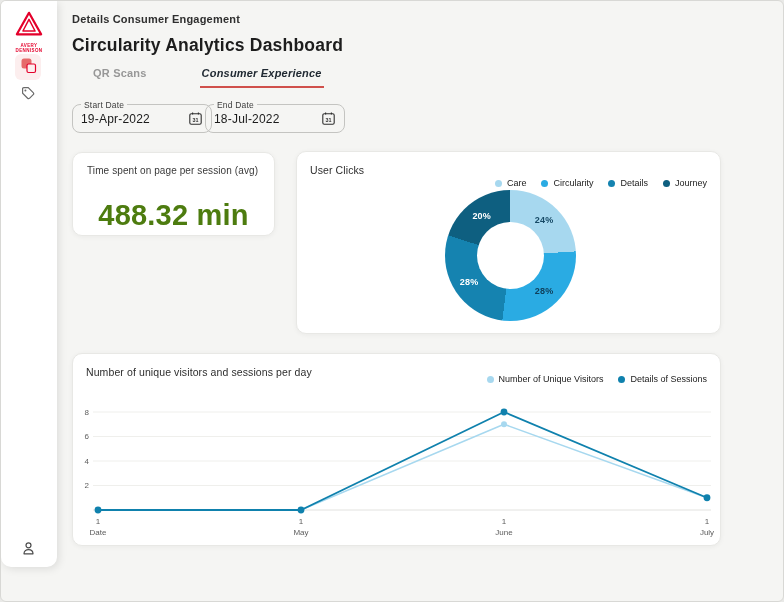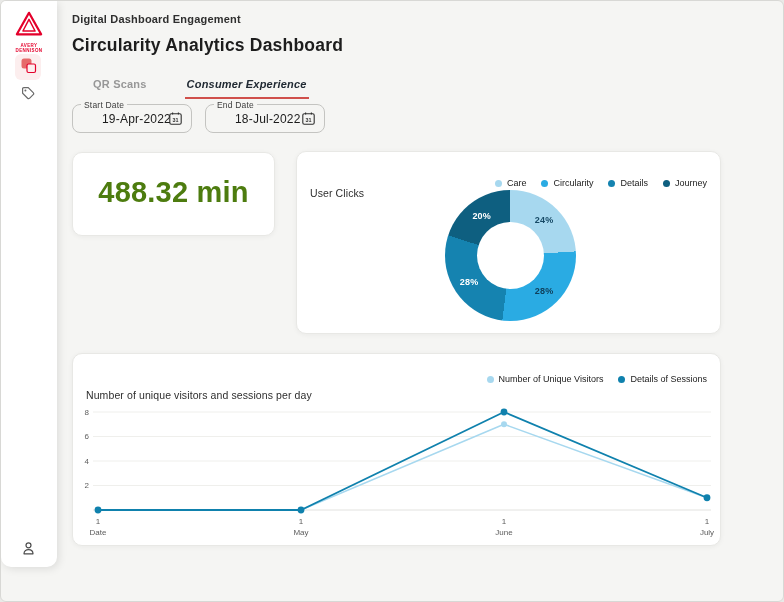--- a/index.html
+++ b/index.html
@@ -29,45 +29,45 @@
     position: absolute; left: 14px; top: 536px; width: 26px; height: 26px;
     display: flex; align-items: center; justify-content: center;
     background: transparent; border: none; cursor: pointer;
   }
 
   
   .breadcrumb { position: absolute; left: 71px; top: 12px; font-size: 11px; font-weight: 600; color: #2f2f2f; letter-spacing: .2px; }
   .page-title { position: absolute; left: 71px; top: 34px; font-size: 17.5px; font-weight: 700; color: #1d1d1d; letter-spacing: .2px; }
 
   
-  .tabs { position: absolute; left: 90px; top: 75px; display: flex; gap: 36px; align-items: flex-end; }
+  .tabs { position: absolute; left: 90px; top: 64px; display: flex; gap: 51px; align-items: flex-end; }
   .tab { font-size: 11px; font-weight: 700; color: #979797; padding: 2px 2px 7px 2px; border-bottom: 2.5px solid transparent; cursor: pointer; letter-spacing: .2px; }
   .tab.active { color: #212a33; border-bottom-color: #d0504b; font-style: italic; }
 
   
   .datebox {
-    position: absolute; top: 103px; width: 120px; height: 29px;
+    position: absolute; top: 103px; width: 140px; height: 29px;
     border: 1.5px solid #c4c4c1; border-radius: 8px; background: transparent;
   }
   .datebox .flabel {
     position: absolute; top: -5px; left: 8px; padding: 0 3px;
     font-size: 8.5px; color: #3c3c3c; background: #f5f5f3; letter-spacing: .2px;
   }
-  .datebox .dval { position: absolute; left: 29px; top: 7px; font-size: 12px; color: #1b1b1b; letter-spacing: .2px; }
+  .datebox .dval { position: absolute; left: 8px; top: 7px; font-size: 12px; color: #1b1b1b; letter-spacing: .2px; }
   .datebox .cal { position: absolute; right: 8px; top: 6px; cursor: pointer; }
 
   
   .card {
     position: absolute; background: #ffffff;
     border: 1px solid #e8e8e5; border-radius: 10px;
     box-shadow: 0 1px 5px rgba(40,40,40,0.05);
   }
   .card-label { padding: 12px 14px 0 14px; font-size: 10px; color: #3a3a3a; letter-spacing: .1px; }
   .stat-value { text-align: center; font-size: 29px; font-weight: 700; color: #4d7c0f; margin-top: 23px; letter-spacing: .2px; }
-  .card-title { position: absolute; left: 13px; top: 12px; font-size: 10.5px; color: #2e2e2e; letter-spacing: .1px; margin-top: 23px; }
+  .card-title { position: absolute; left: 13px; top: 12px; font-size: 10.5px; color: #2e2e2e; letter-spacing: .1px; }
 
   .legend { position: absolute; right: 13px; display: flex; gap: 15px; align-items: center; }
   .legend-item { display: flex; align-items: center; gap: 5px; font-size: 9px; color: #222; }
   .legend-dot { width: 7px; height: 7px; border-radius: 50%; flex: 0 0 auto; }
 
   
   #donut-card { left: 295px; top: 150px; width: 425px; height: 183px; }
   #donut-card .legend { top: 26px; padding-left: 36px; }
   .donut { position: absolute; left: 148px; top: 38px; width: 131px; height: 131px; border-radius: 50%; }
   .donut-hole { position: absolute; inset: 32px; background: #ffffff; border-radius: 50%; }
@@ -116,21 +116,21 @@
     <button class="user-btn">
       <span>
         <svg width="15" height="15" viewBox="0 0 15 15">
           <circle cx="7.5" cy="4.3" r="2.5" fill="none" stroke="#4a4a4a" stroke-width="1.2"></circle>
           <path d="M3 12.8 h9 c0 -2.6 -2 -4.1 -4.5 -4.1 s-4.5 1.5 -4.5 4.1 z" fill="none" stroke="#4a4a4a" stroke-width="1.2" stroke-linejoin="round"></path>
         </svg>
       </span>
     </button>
   </aside>
 
-  <div class="breadcrumb">Digital Dashboard Engagement</div>
+  <div class="breadcrumb">Details Consumer Engagement</div>
   <h1 class="page-title">Circularity Analytics Dashboard</h1>
 
   <div class="tabs">
     <div class="tab">QR Scans</div>
     <div class="tab active" id="active-tab" style="border-bottom-color: rgb(208, 80, 75);">Consumer Experience</div>
   </div>
 
   <div class="datebox" style="left:71px">
     <span class="flabel">Start Date</span>
     <span class="dval">19-Apr-2022</span>
@@ -150,20 +150,21 @@
       <svg width="15" height="15" viewBox="0 0 15 15">
         <rect x="1.8" y="2.8" width="11.4" height="10.4" rx="1.5" fill="none" stroke="#2f2f2f" stroke-width="1.1"></rect>
         <line x1="4.6" y1="1.4" x2="4.6" y2="3.4" stroke="#2f2f2f" stroke-width="1.1"></line>
         <line x1="10.4" y1="1.4" x2="10.4" y2="3.4" stroke="#2f2f2f" stroke-width="1.1"></line>
         <text x="7.5" y="11" text-anchor="middle" font-size="5.4" font-weight="bold" fill="#2f2f2f" font-family="Liberation Sans, sans-serif">31</text>
       </svg>
     </span>
   </div>
 
   <div class="card" style="left:71px; top:151px; width:203px; height:84px;">
+    <div class="card-label">Time spent on page per session (avg)</div>
     <div class="stat-value">488.32 min</div>
   </div>
 
   <div class="card" id="donut-card">
     <div class="card-title">User Clicks</div>
     <div class="legend" id="donut-legend">
         <div class="legend-item">
           <span class="legend-dot" style="background: rgb(167, 216, 239);"></span>
           <span>Care</span>
         </div>

